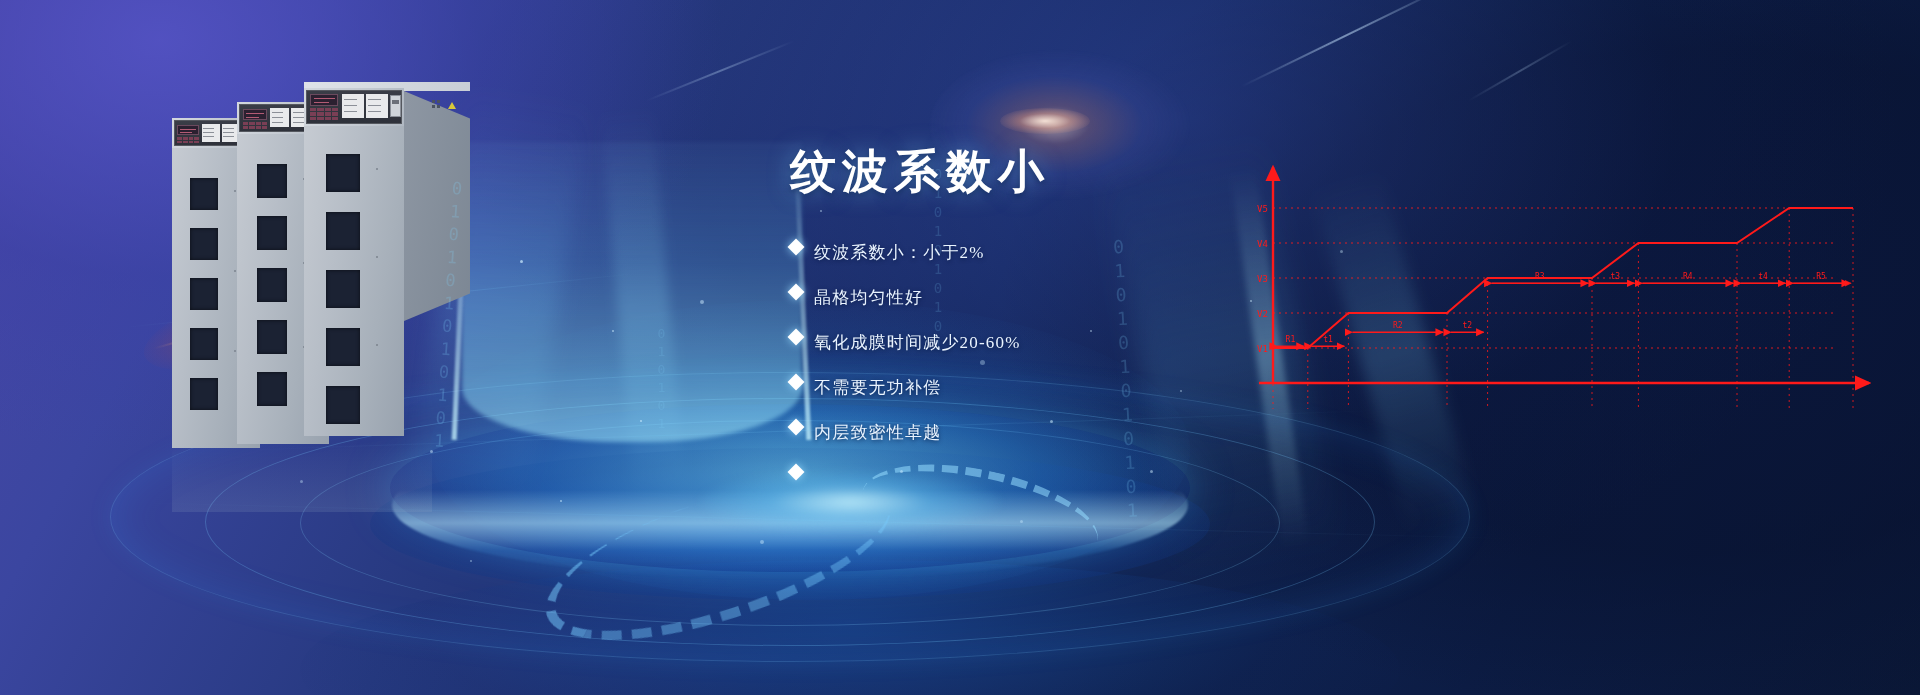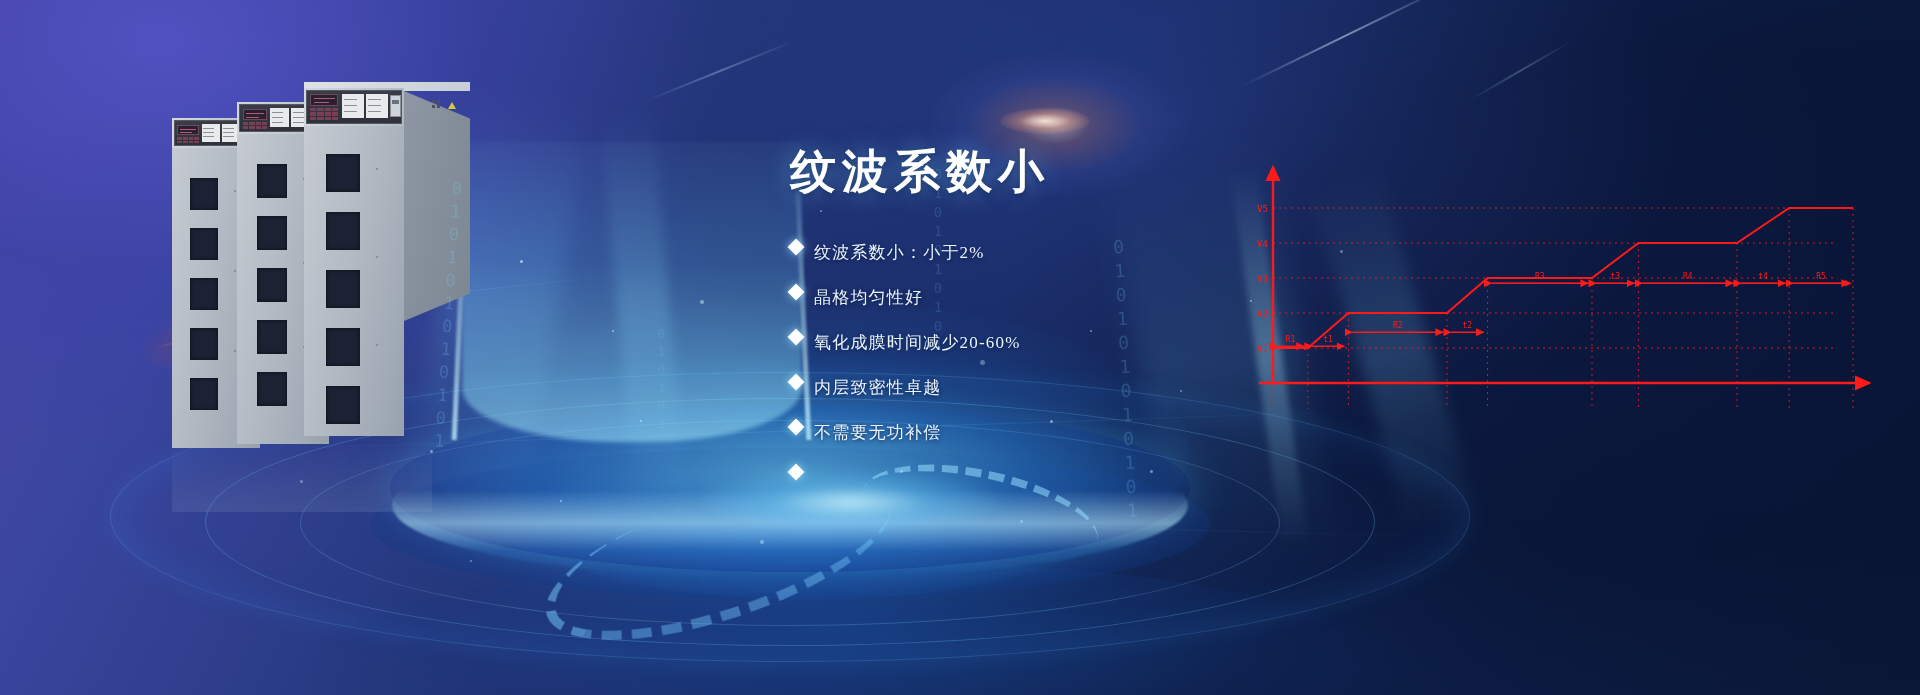--- a/index.html
+++ b/index.html
@@ -359,25 +359,25 @@
       <li>
         <span class="bullet"></span>
         <span class="ftxt">晶格均匀性好</span>
       </li>
       <li>
         <span class="bullet"></span>
         <span class="ftxt">氧化成膜时间减少20-60%</span>
       </li>
       <li>
         <span class="bullet"></span>
+        <span class="ftxt">不需要无功补偿</span>
+      </li>
+      <li>
+        <span class="bullet"></span>
         <span class="ftxt">内层致密性卓越</span>
-      </li>
-      <li>
-        <span class="bullet"></span>
-        <span class="ftxt">不需要无功补偿</span>
       </li>
       <li>
         <span class="bullet"></span>
       </li>
     </ul>
   </div>
 
   <div id="chart">
     <svg viewBox="0 0 620 260" preserveAspectRatio="none">
       <defs>

